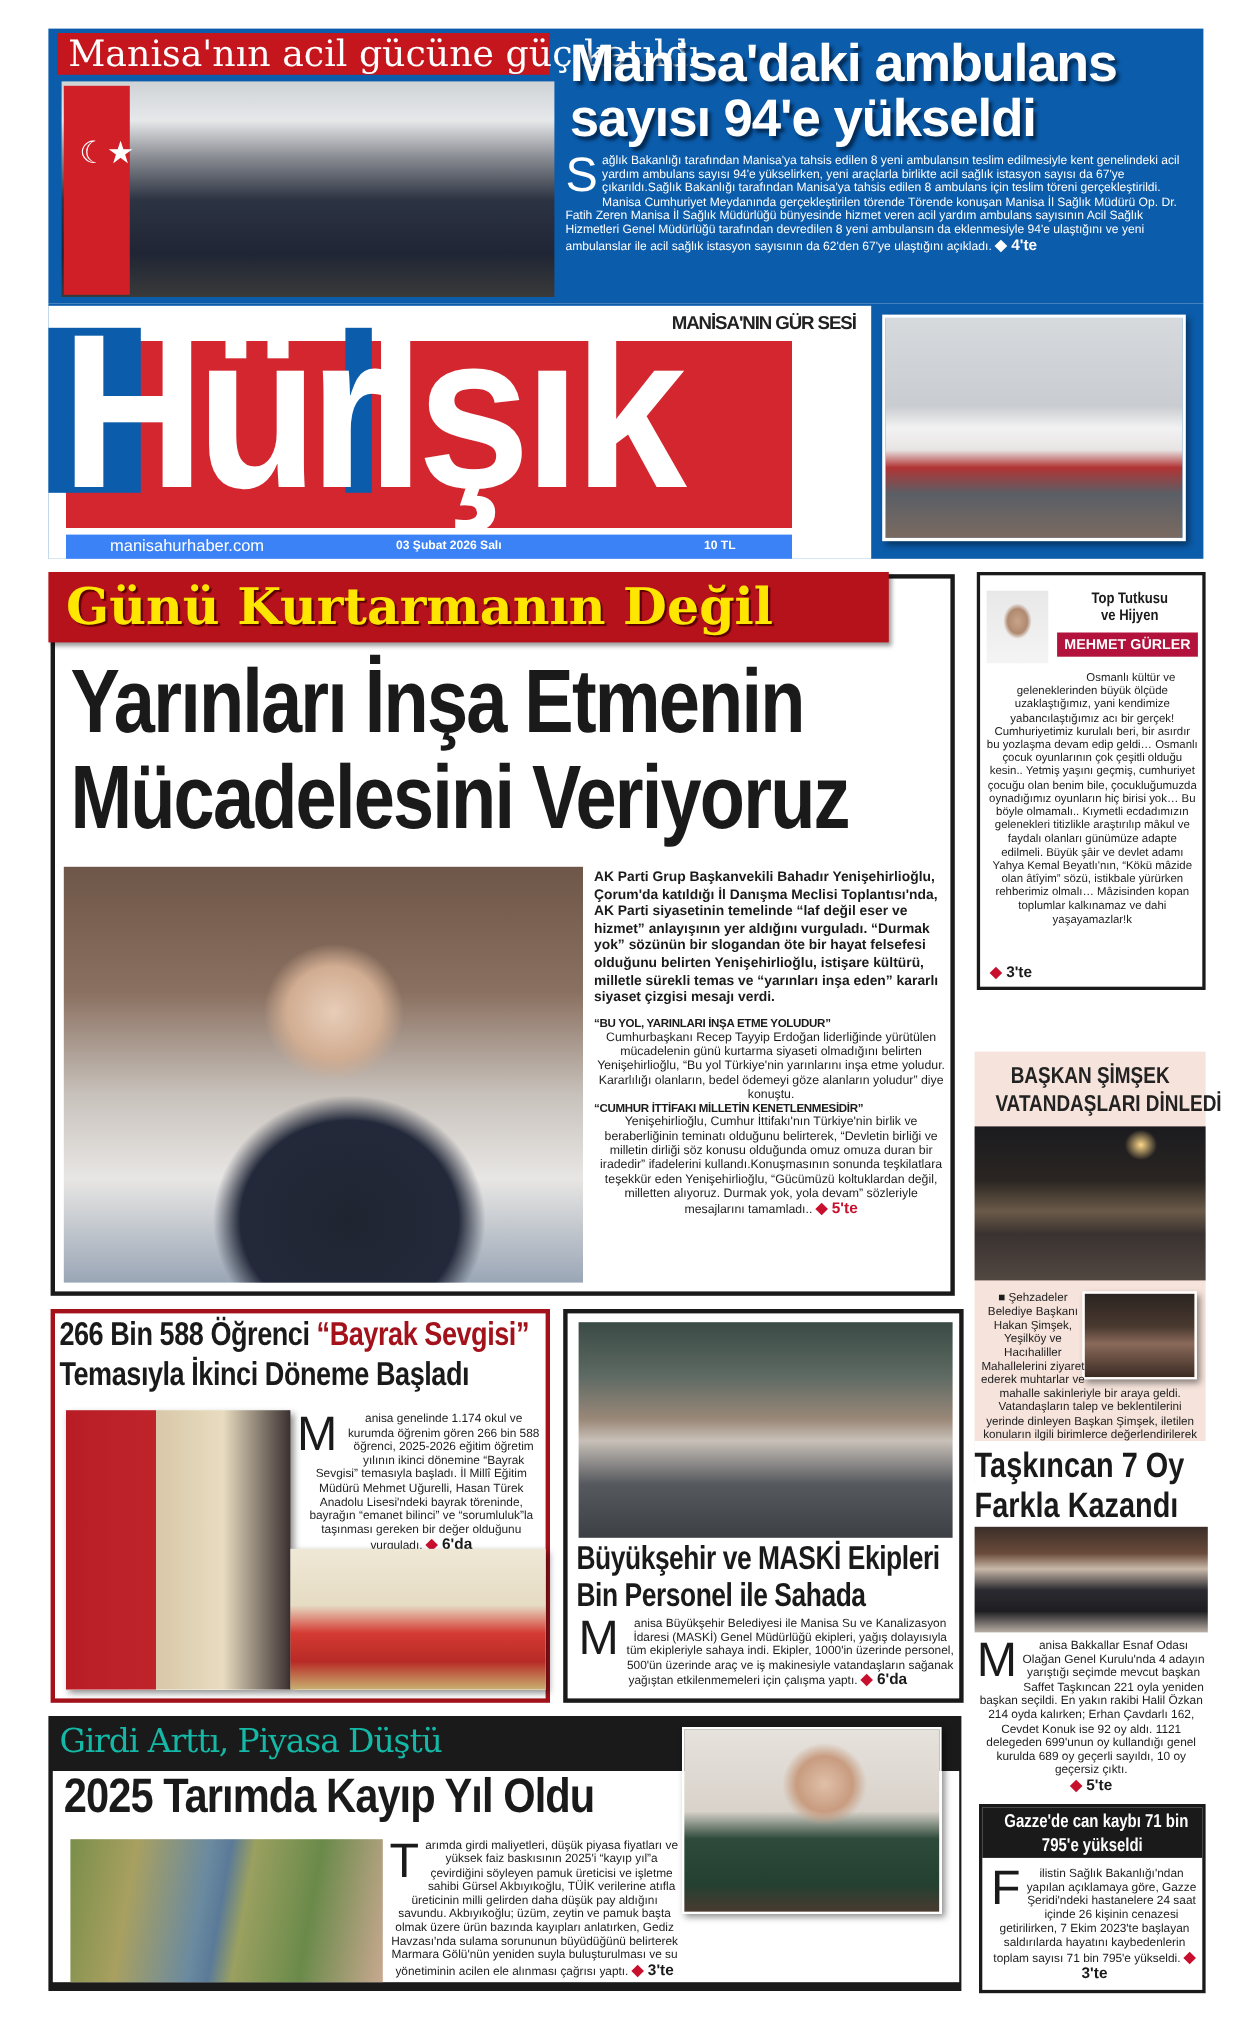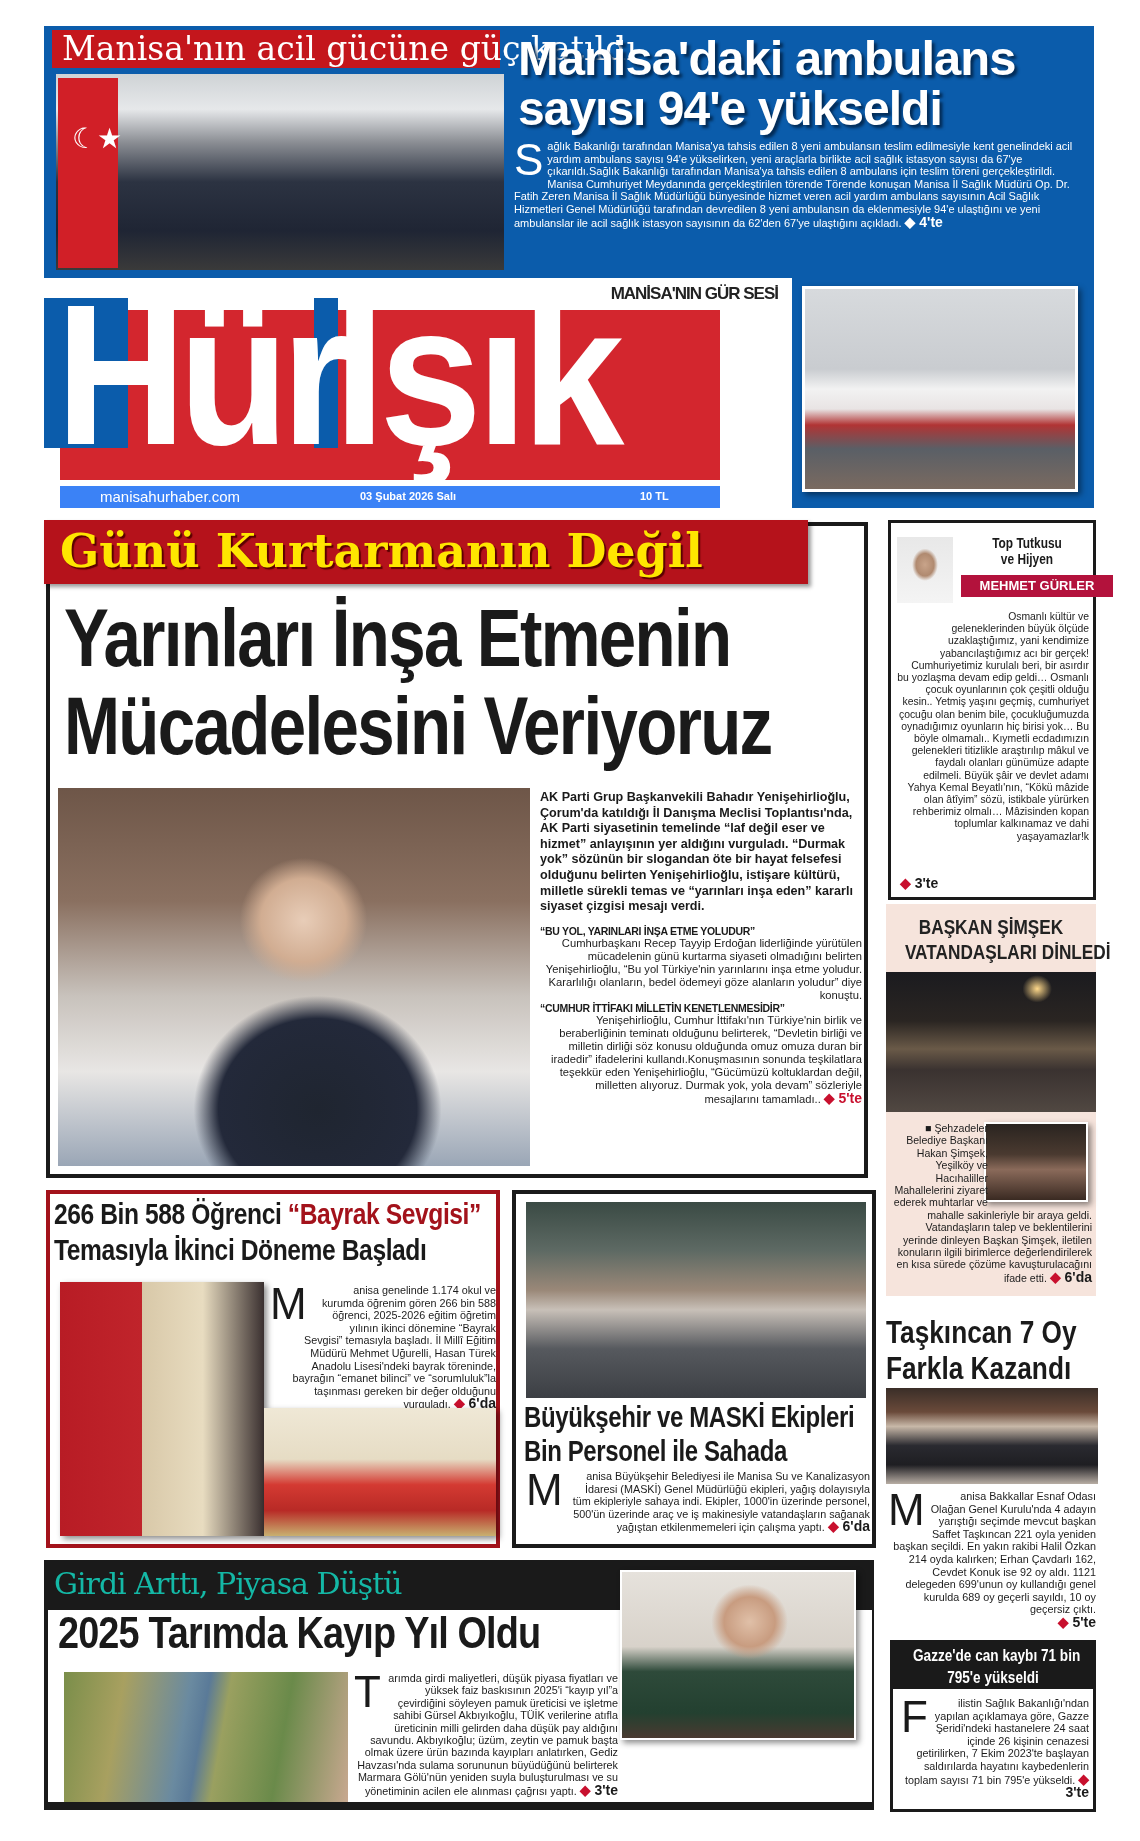--- a/index.html
+++ b/index.html
@@ -1,21 +1,21 @@
 <!DOCTYPE html>
 <html><head>
 <meta charset="utf-8">
 <style>
   *{box-sizing:border-box;margin:0;padding:0}
   html,body{width:1140px;height:1841px;background:#fff;overflow:hidden}
   body{position:relative;font-family:"Liberation Sans",sans-serif;color:#1a1a1a}
   .abs{position:absolute}
   .cond{font-family:"Liberation Sans",sans-serif;font-weight:700;font-stretch:condensed;transform-origin:left top;white-space:nowrap}
   .serif{font-family:"DejaVu Serif","Liberation Serif",serif}
-  .body-text{font-size:11.2px;line-height:13px;color:#1c1c1c;text-align:right}
+  .body-text{font-size:11.2px;line-height:13px;color:#1c1c1c;text-align:center}
   .dropcap{float:left;font-size:44px;line-height:36px;font-weight:400;margin:2px 4px 0 0;color:#1a1a1a}
   .ref{color:#c8102e;font-weight:700;font-size:14px;margin-left:3px}
   
   .photo{position:absolute;overflow:hidden}
   .ph-people{background:linear-gradient(180deg,#cfd3d6 0%,#e6e8ea 18%,#8a8d93 35%,#2c3342 55%,#1f2534 80%,#3a3a3a 100%)}
   .ph-ambul{background:linear-gradient(180deg,#d7dadd 0%,#c9ccd0 40%,#f2f2f2 50%,#e8e4e4 60%,#b13434 68%,#5a5f66 80%,#7a6a60 100%)}
   .ph-conf{background:radial-gradient(ellipse 18% 22% at 52% 35%,#e8cdb8 0%,#d1ad92 50%,transparent 75%),radial-gradient(ellipse 35% 40% at 55% 85%,#1f2530 0%,#23293a 60%,transparent 75%),linear-gradient(180deg,#6e5648 0%,#8a7060 30%,#c8c2bc 55%,#e8e6e4 75%,#9aa6b6 100%)}
   .ph-night{background:radial-gradient(ellipse 10% 14% at 72% 12%,#ffd98a 0%,transparent 70%),linear-gradient(180deg,#1b1b1f 0%,#2a2522 35%,#6a5a48 55%,#3a3230 70%,#514842 100%)}
   .ph-night2{background:linear-gradient(180deg,#2a2420 0%,#4a3a30 40%,#8a6a5a 60%,#3a2a22 100%)}
   .ph-school1{background:linear-gradient(90deg,#b81c25 0%,#c0242b 40%,#d8c8a8 40%,#e8dcc0 70%,#3a3030 100%)}
@@ -84,28 +84,28 @@
     <div class="body-text"><span>Yenişehirlioğlu, Cumhur İttifakı'nın Türkiye'nin birlik ve beraberliğinin teminatı olduğunu belirterek, “Devletin birliği ve milletin dirliği söz konusu olduğunda omuz omuza duran bir iradedir” ifadelerini kullandı.Konuşmasının sonunda teşkilatlara teşekkür eden Yenişehirlioğlu, “Gücümüzü koltuklardan değil, milletten alıyoruz. Durmak yok, yola devam” sözleriyle mesajlarını tamamladı..</span><span class="ref"><span>◆</span> <span>5'te</span></span></div>
   </div>
 </div>
 
 <div class="abs" style="left:888px;top:520px;width:208px;height:380px;border:3px solid #1a1a1a;background:#fff;">
   <div class="photo ph-columnist" style="left:6px;top:14px;width:56px;height:66px;"></div>
   <div class="abs cond" style="left:76px;top:12px;width:120px;text-align:center;font-size:14px;line-height:16px;transform:scaleX(.85);transform-origin:center top;">
     <div>Top Tutkusu</div>
     <div>ve Hijyen</div>
   </div>
-  <div class="abs" style="left:70px;top:52px;width:152px;height:22px;background:#b3123c;color:#fff;font-size:13px;font-weight:700;line-height:22px;text-align:center;white-space:nowrap;">MEHMET GÜRLER</div>
+  <div class="abs" style="left:70px;top:52px;width:128px;height:22px;background:#b3123c;color:#fff;font-size:13px;font-weight:700;line-height:22px;text-align:center;white-space:nowrap;">MEHMET GÜRLER</div>
   <div class="abs body-text" style="left:6px;top:88px;width:192px;font-size:10.4px;line-height:12.2px;text-indent:70px;">
     <span>Osmanlı kültür ve geleneklerinden  büyük ölçüde uzaklaştığımız, yani kendimize yabancılaştığımız acı bir gerçek! Cumhuriyetimiz kurulalı beri, bir asırdır bu yozlaşma devam edip geldi… Osmanlı çocuk oyunlarının çok çeşitli olduğu kesin.. Yetmiş yaşını geçmiş, cumhuriyet çocuğu olan benim bile, çocukluğumuzda oynadığımız oyunların hiç birisi yok… Bu böyle olmamalı.. Kıymetli ecdadımızın gelenekleri titizlikle araştırılıp mâkul ve faydalı olanları günümüze adapte edilmeli. Büyük şâir ve devlet adamı Yahya Kemal Beyatlı'nın, “Kökü mâzide olan âtîyim” sözü, istikbale yürürken rehberimiz olmalı… Mâzisinden kopan toplumlar kalkınamaz ve dahi yaşayamazlar!k</span>
   </div>
   <div class="abs ref" style="left:6px;bottom:6px;"><span>◆</span> <span style="color:#1a1a1a;">3'te</span></div>
 </div>
 
-<div class="abs" style="left:886px;top:904px;width:210px;height:392px;background:#f6e4dc;">
+<div class="abs" style="left:886px;top:956px;width:210px;height:392px;background:#f6e4dc;">
   <div class="abs cond" style="left:0;top:10px;width:210px;text-align:center;font-size:21px;line-height:25px;color:#222;transform:scaleX(.82);transform-origin:center top;">
     <div>BAŞKAN ŞİMŞEK</div>
     <div>VATANDAŞLARI DİNLEDİ</div>
   </div>
   <div class="photo ph-night" style="left:0;top:68px;width:210px;height:140px;"></div>
   <div class="photo ph-night2 frame-shadow" style="left:98px;top:218px;width:104px;height:80px;border:2px solid #fff;"></div>
   <div class="abs body-text" style="left:4px;top:218px;width:202px;font-size:10.6px;line-height:12.4px;">
     <div style="float:right;width:104px;height:86px;"></div>
     <span>■ Şehzadeler Belediye Başkanı Hakan Şimşek, Yeşilköy ve Hacıhaliller Mahallelerini ziyaret ederek muhtarlar ve mahalle sakinleriyle bir araya geldi. Vatandaşların talep ve beklentilerini yerinde dinleyen Başkan Şimşek, iletilen konuların ilgili birimlerce değerlendirilerek en kısa sürede çözüme kavuşturulacağını ifade etti.</span><span class="ref"><span>◆</span> <span style="color:#1a1a1a;">6'da</span></span>
   </div>

